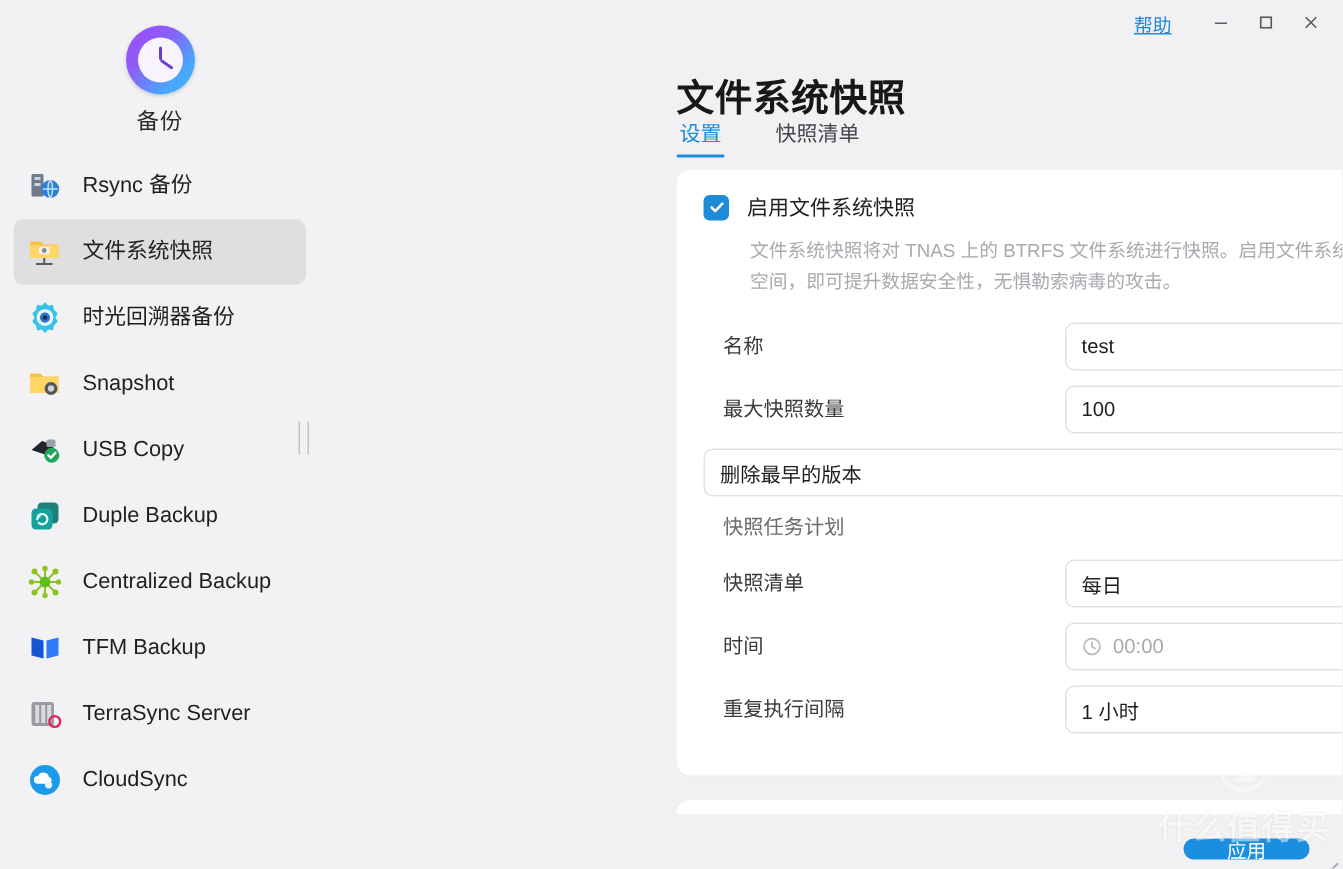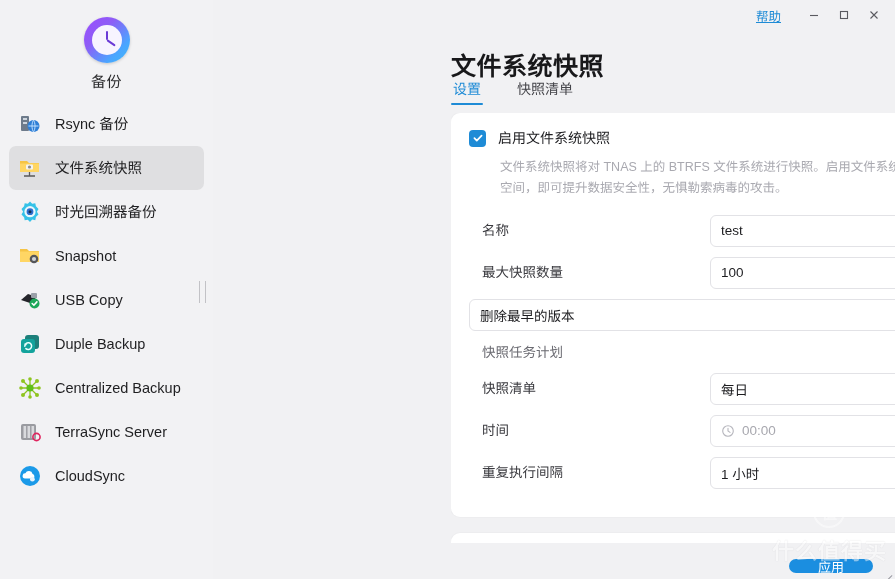--- a/index.html
+++ b/index.html
@@ -502,20 +502,29 @@
                 <circle cx="12" cy="21" r="1.8"></circle>
               <circle cx="3" cy="12" r="1.8"></circle>
                 <circle cx="21" cy="12" r="1.8"></circle>
             </g>
             <circle cx="12" cy="12" r="3.6" fill="#5fbf1a"></circle>
           </svg>
         </span>
         <span class="nav-label">Centralized Backup</span>
       </li>
 
+      <li class="nav-item">
+        <span class="nav-ico">
+          <svg width="24" height="24" viewBox="0 0 24 24">
+            <path d="M3 5l8 2v12l-8-2z" fill="#1655d6"></path>
+            <path d="M21 5l-8 2v12l8-2z" fill="#2f7bf5"></path>
+          </svg>
+        </span>
+        <span class="nav-label">TFM Backup</span>
+      </li>
 
       <li class="nav-item">
         <span class="nav-ico">
           <svg width="24" height="24" viewBox="0 0 24 24">
             <rect x="3" y="4" width="15" height="16" rx="2" fill="#9a9ba0"></rect>
             <rect x="5.5" y="6" width="2.6" height="12" fill="#d9dadd"></rect>
             <rect x="9.5" y="6" width="2.6" height="12" fill="#d9dadd"></rect>
             <rect x="13.5" y="6" width="2.6" height="12" fill="#d9dadd"></rect>
             <circle cx="18.5" cy="17" r="3.6" fill="none" stroke="#e0245e" stroke-width="1.6"></circle>
           </svg>

